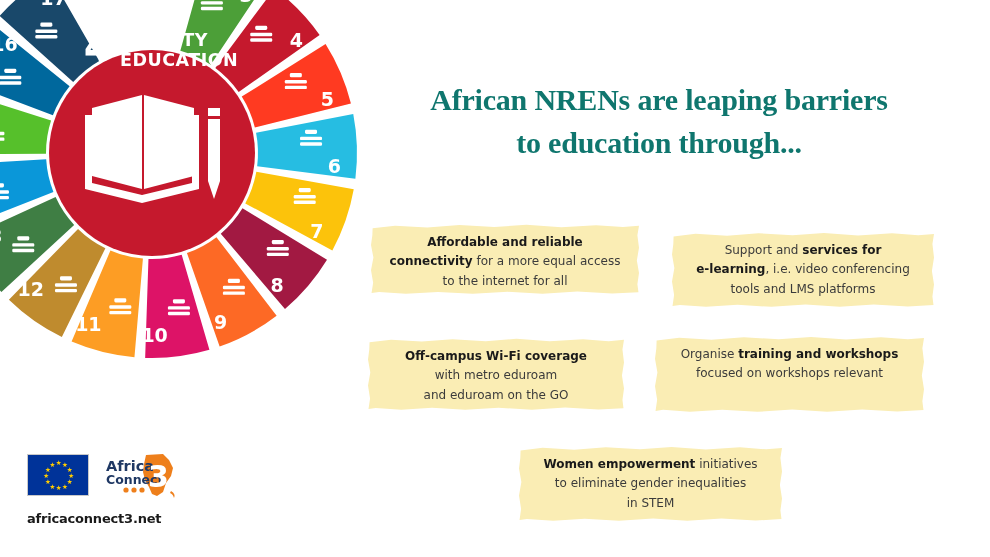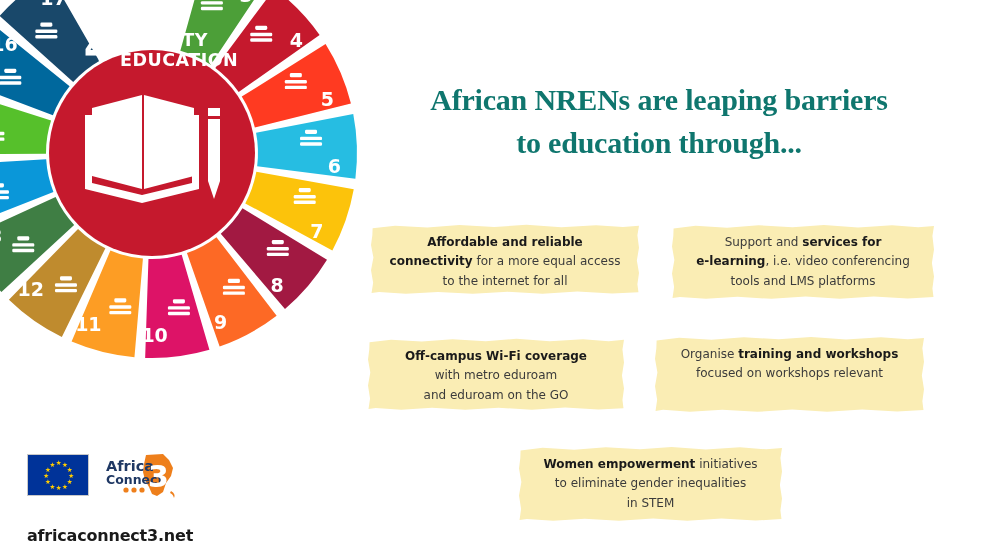--- a/index.html
+++ b/index.html
@@ -84,21 +84,21 @@
       99.4% 16%, 100% 34%, 99.2% 52%, 100% 70%, 99.4% 86%, 99.8% 97.4%,
       90% 99.4%, 77% 96.6%, 64% 99.6%, 51% 96.8%, 38% 99.8%,
       25% 97%, 13% 99.6%, 3% 97.2%, 0.2% 98.6%,
       0.8% 84%, 0% 66%, 0.9% 48%, 0% 30%, 0.5% 16%
     );
   }
   .hl-box .txt { position: relative; z-index: 1; }
   .hl-box b { font-weight: bold; color: #1a1a1a; }
 
   #box-connectivity { left: 371px; top: 224px;  width: 268px; height: 70px; }
-  #box-elearning    { left: 672px; top: 224px;  width: 262px; height: 75px; }
+  #box-elearning    { left: 672px; top: 232px;  width: 262px; height: 75px; }
   #box-wifi         { left: 368px; top: 338px;  width: 256px; height: 72px; }
   #box-training     { left: 655px; top: 336px;  width: 269px; height: 76px; }
   #box-women        { left: 519px; top: 446px;  width: 263px; height: 75px; }
 
   
   #footer { position: absolute; left: 27px; top: 452px; }
   #logo-row { display: flex; align-items: center; gap: 16px; height: 46px; }
 
   
   #eu-flag {
@@ -114,24 +114,24 @@
     font-size: 6.5px;
     line-height: 6.5px;
     color: #FFCC00;
   }
 
   
   #ac3-logo { position: relative; width: 78px; height: 46px; }
   #ac3-logo svg { display: block; }
 
   #site-url {
-    margin-top: 28px;
-    font-family: "DejaVu Sans", sans-serif;
-    font-weight: bold;
-    font-size: 16px;
+    margin-top: 13px;
+    font-family: "DejaVu Sans", sans-serif;
+    font-weight: bold;
+    font-size: 13px;
     color: #1a1a1a;
     letter-spacing: -0.2px;
   }
 </style>
 </head>
 <body>
 
 <div id="sdg-wheel">
   <svg viewBox="0 0 420 420" xmlns="http://www.w3.org/2000/svg">
     <g id="wheel-segments">

